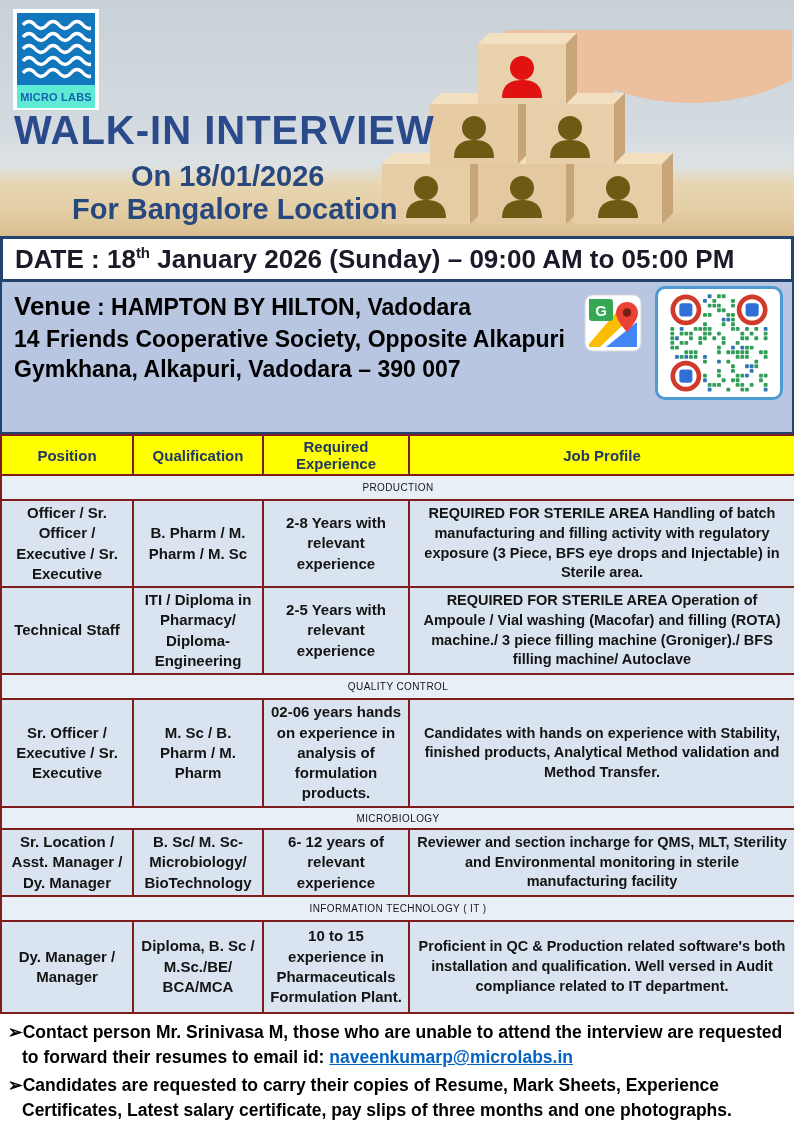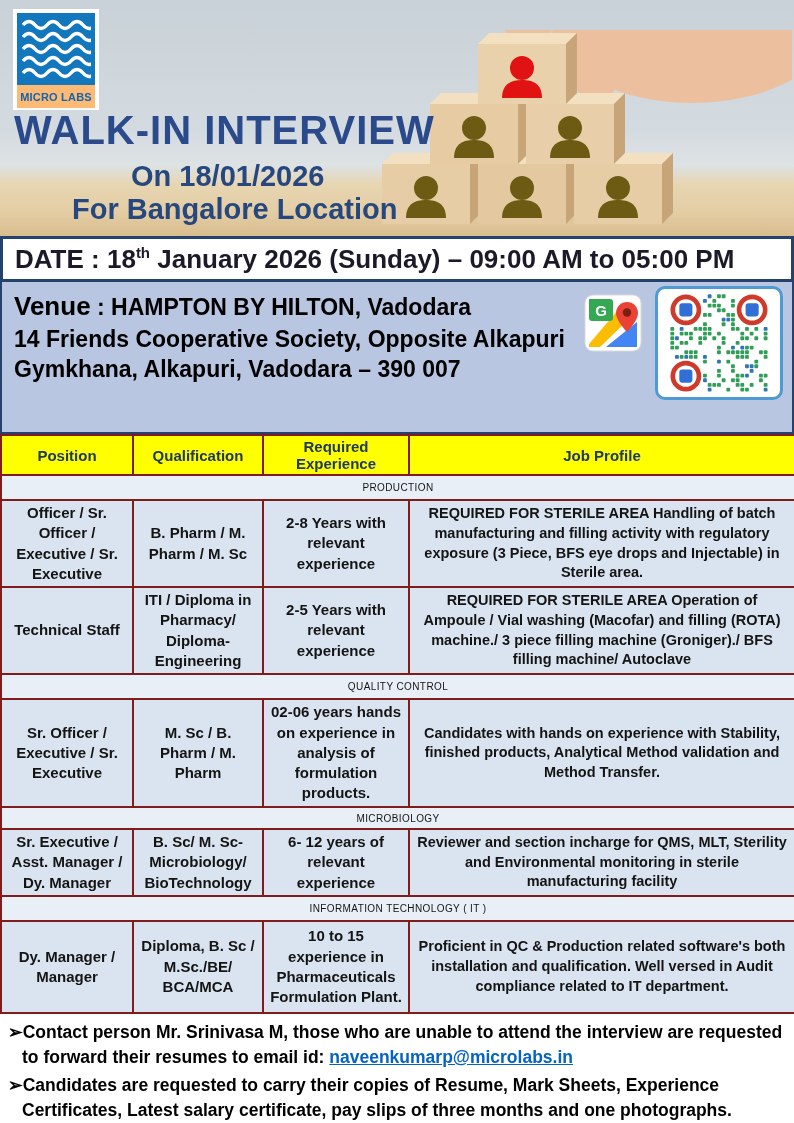--- a/index.html
+++ b/index.html
@@ -6,21 +6,21 @@
   html,body { width:794px; height:1123px; background:#fff; overflow:hidden;
               font-family:"Liberation Sans", sans-serif; }
   .poster { position:relative; width:794px; height:1123px; }
 
   
   .banner { position:relative; width:794px; height:236px; overflow:hidden;
             background:linear-gradient(180deg,#c8d1d7 0%,#d4dbe0 55%,#dde2e4 70%,#e7d6b2 78%,#e3cda4 90%,#d9bd8f 100%); }
   .blocks-svg { position:absolute; left:362px; top:30px; }
   .logo { position:absolute; left:13px; top:9px; width:86px; height:101px; background:#fff; padding:4px 4px 0 4px; }
   .logo-blue { width:78px; height:72px; background:#1377bd; display:flex; align-items:center; justify-content:center; }
-  .logo-band { width:78px; height:23px; background:#fdba74; display:flex; align-items:center; justify-content:center; }
+  .logo-band { width:78px; height:23px; background:#5eead4; display:flex; align-items:center; justify-content:center; }
   .logo-band span { color:#1464ae; font-weight:bold; font-size:11px; letter-spacing:.2px; white-space:nowrap; }
   .title { position:absolute; left:14px; top:108px; font-size:40px; font-weight:bold; color:#2b4a8b; letter-spacing:1px; white-space:nowrap; }
   .sub-date { position:absolute; left:131px; top:160px; font-size:29px; font-weight:bold; color:#27477f; white-space:nowrap; }
   .sub-loc  { position:absolute; left:72px;  top:193px; font-size:29px; font-weight:bold; color:#27477f; white-space:nowrap; }
 
   
   .date-bar { width:794px; height:46px; background:#fff; border:3px solid #24426e;
               display:flex; align-items:center; padding-left:12px;
               font-size:26px; font-weight:bold; color:#1a1a28; white-space:nowrap; }
   .date-bar sup { font-size:15px; }
@@ -343,21 +343,21 @@
       <td class="cell">Sr. Officer / Executive / Sr. Executive</td>
       <td class="cell">M. Sc / B. Pharm / M. Pharm</td>
       <td class="cell">02-06 years hands on experience in analysis of formulation products.</td>
       <td class="cell job">Candidates with hands on experience with Stability, finished products, Analytical Method validation and Method Transfer.</td>
     </tr>
 
     <tr>
           <td class="section" colspan="4" style="height:22px">MICROBIOLOGY</td>
         </tr>
     <tr style="height:62px">
-      <td class="cell">Sr. Executive / Asst. Manager / Dy. Manager</td>
+      <td class="cell">Sr. Location / Asst. Manager / Dy. Manager</td>
       <td class="cell">B. Sc/ M. Sc- Microbiology/ BioTechnology</td>
       <td class="cell">6- 12 years of relevant experience</td>
       <td class="cell job">Reviewer and section incharge for QMS, MLT, Sterility and Environmental monitoring in sterile manufacturing facility</td>
     </tr>
 
     <tr>
           <td class="section" colspan="4">INFORMATION TECHNOLOGY ( IT )</td>
         </tr>
     <tr style="height:92px">
       <td class="cell">Dy. Manager / Manager</td>

